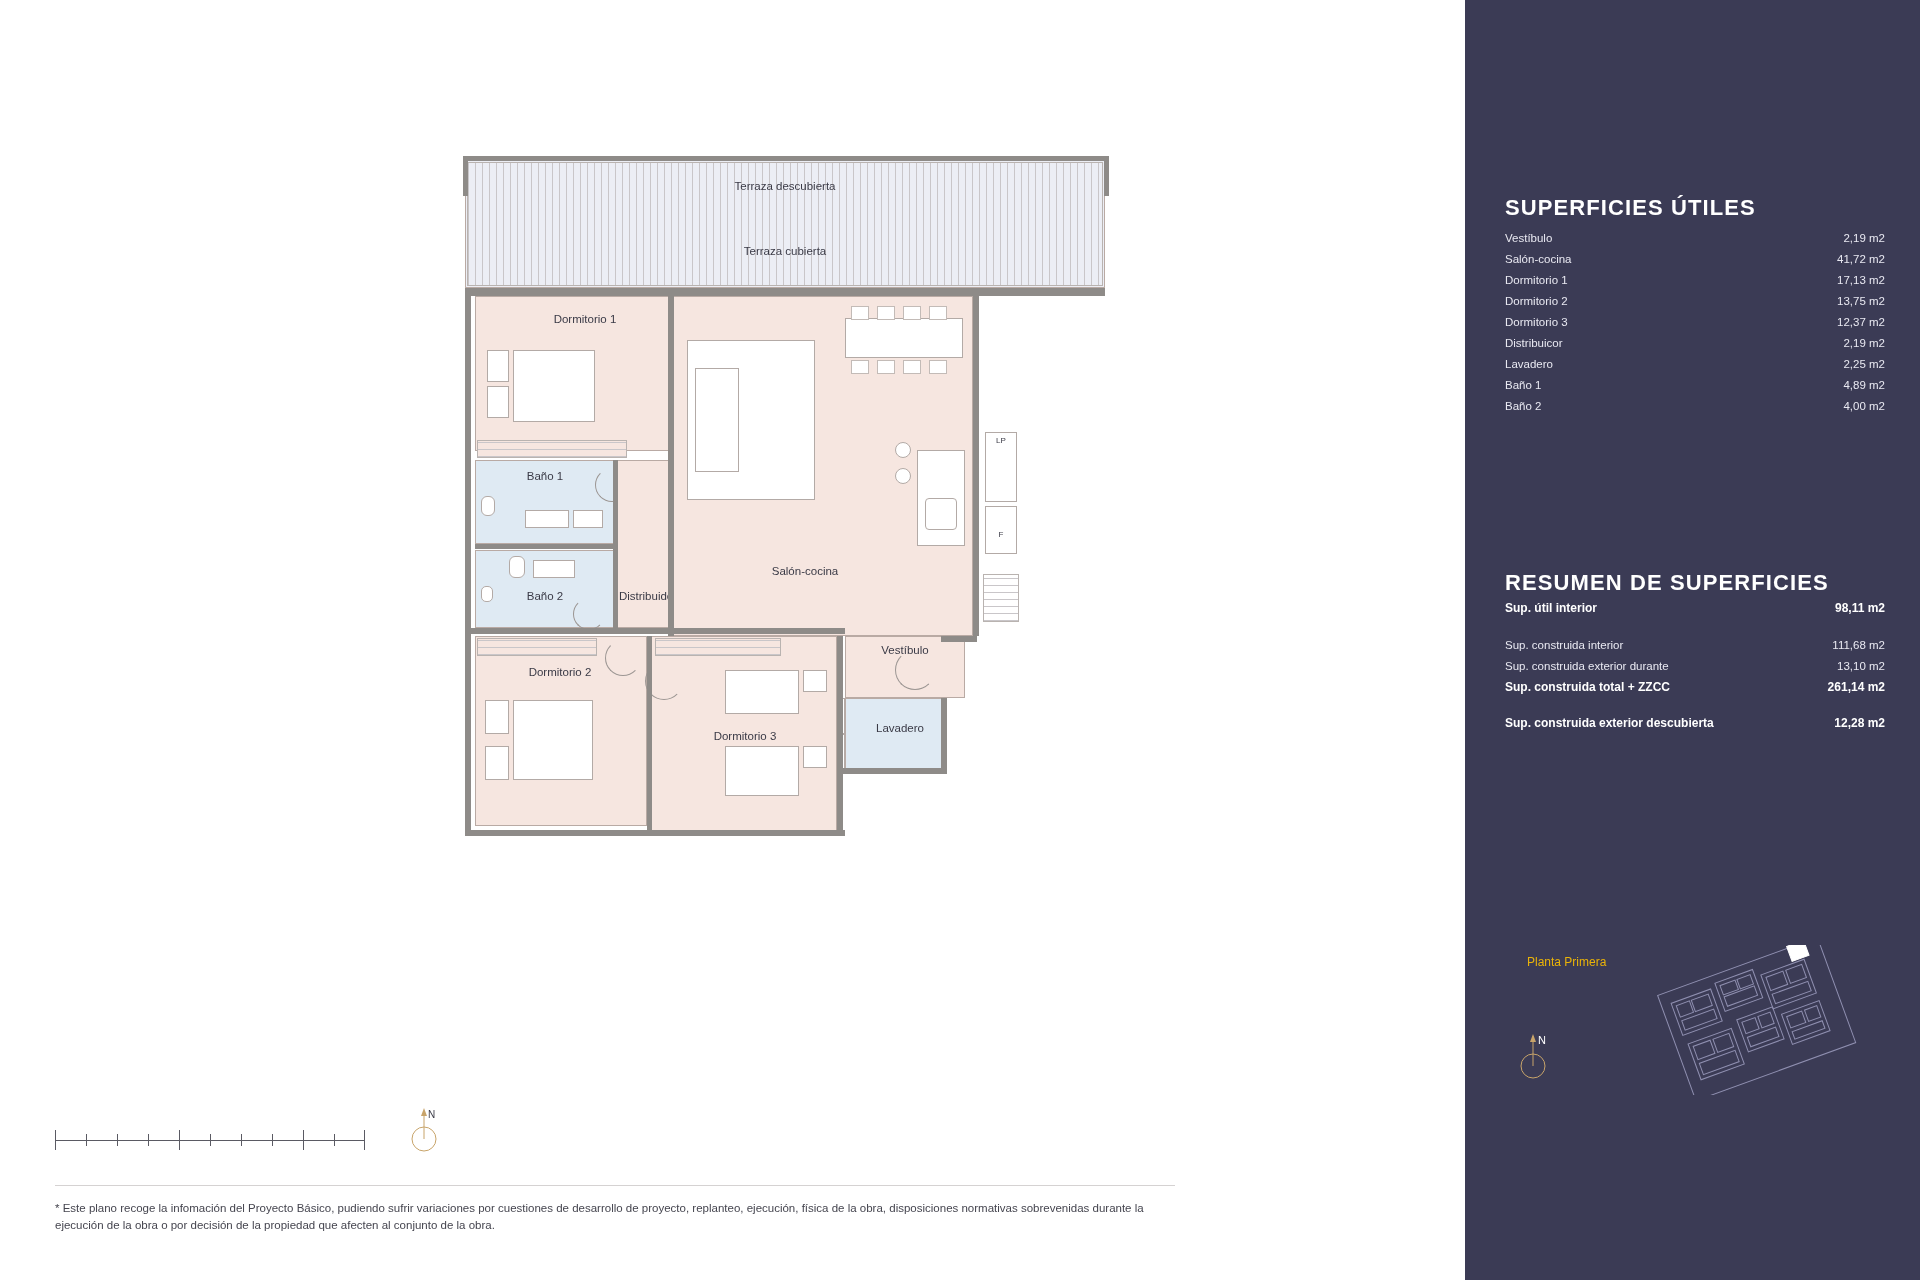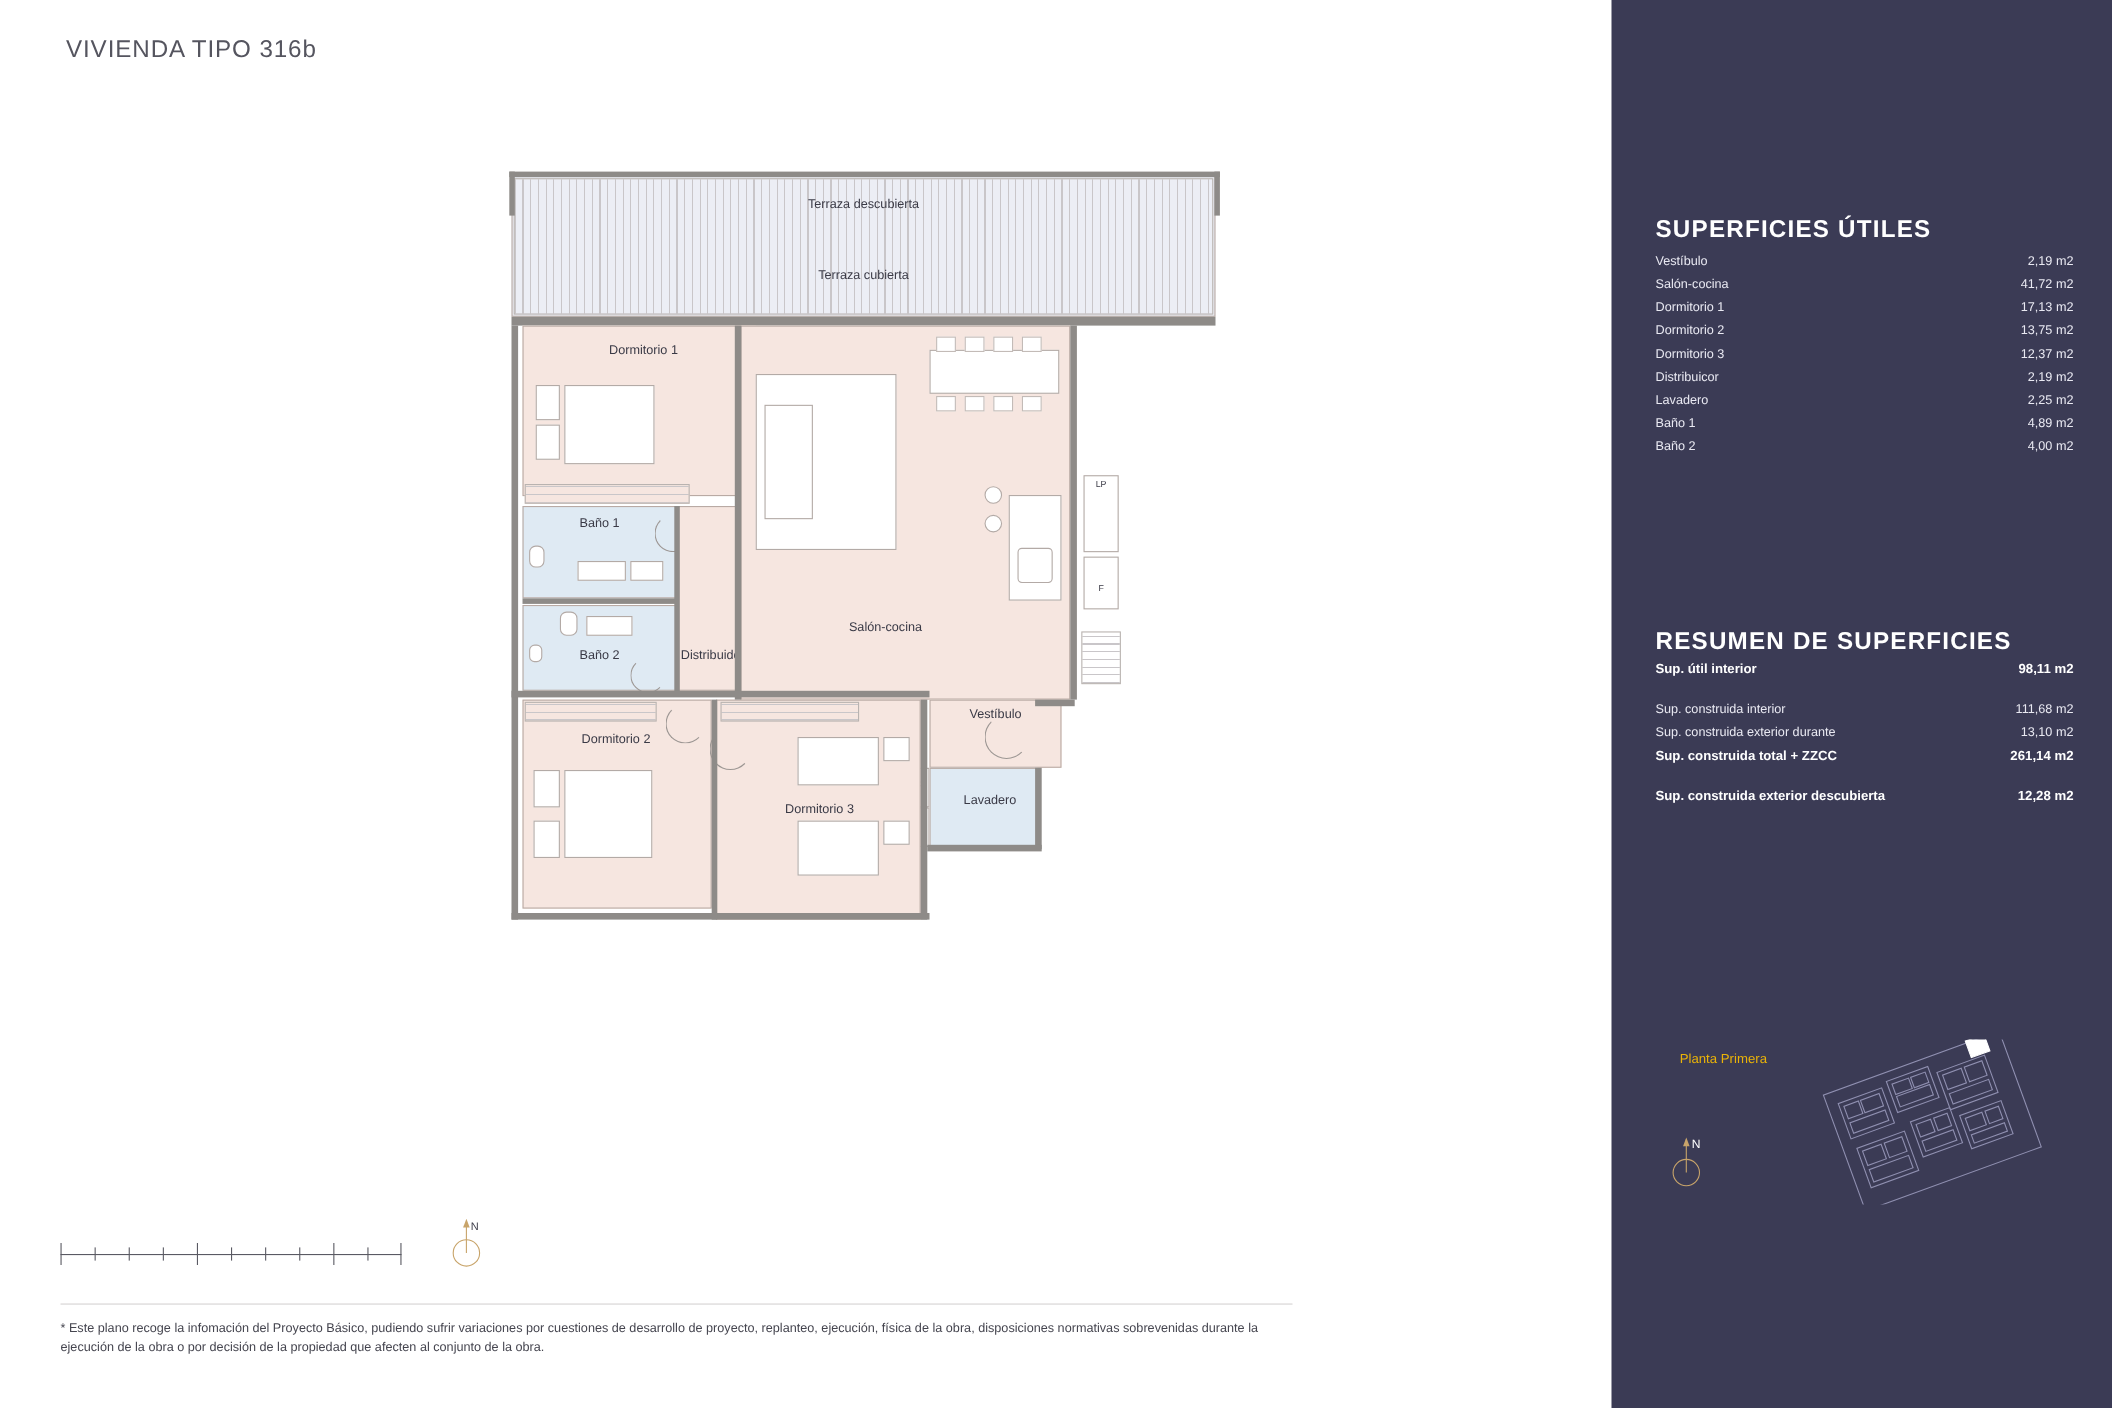--- a/index.html
+++ b/index.html
@@ -88,21 +88,20 @@
   #divider { position:absolute; left:55px; top:1185px; width:1120px; height:1px; background:#d5d2d2; }
   #notes {
     position:absolute; left:55px; top:1200px; width:1120px;
     font-size:11.5px; line-height:17px; color:#45454f;
   }
 </style>
 </head>
 <body>
 
 <div id="header">
-  <div id="subtitle">VIVIENDA TIPO 316b</div>
 </div>
 
 <div id="side-panel">
 
   <div id="surfaces-heading" class="panel-heading">SUPERFICIES ÚTILES</div>
 
   <div class="srow" style="top:232px">
     <span class="lbl">Vestíbulo</span>
     <span class="val">2,19  m2</span>
   </div>

